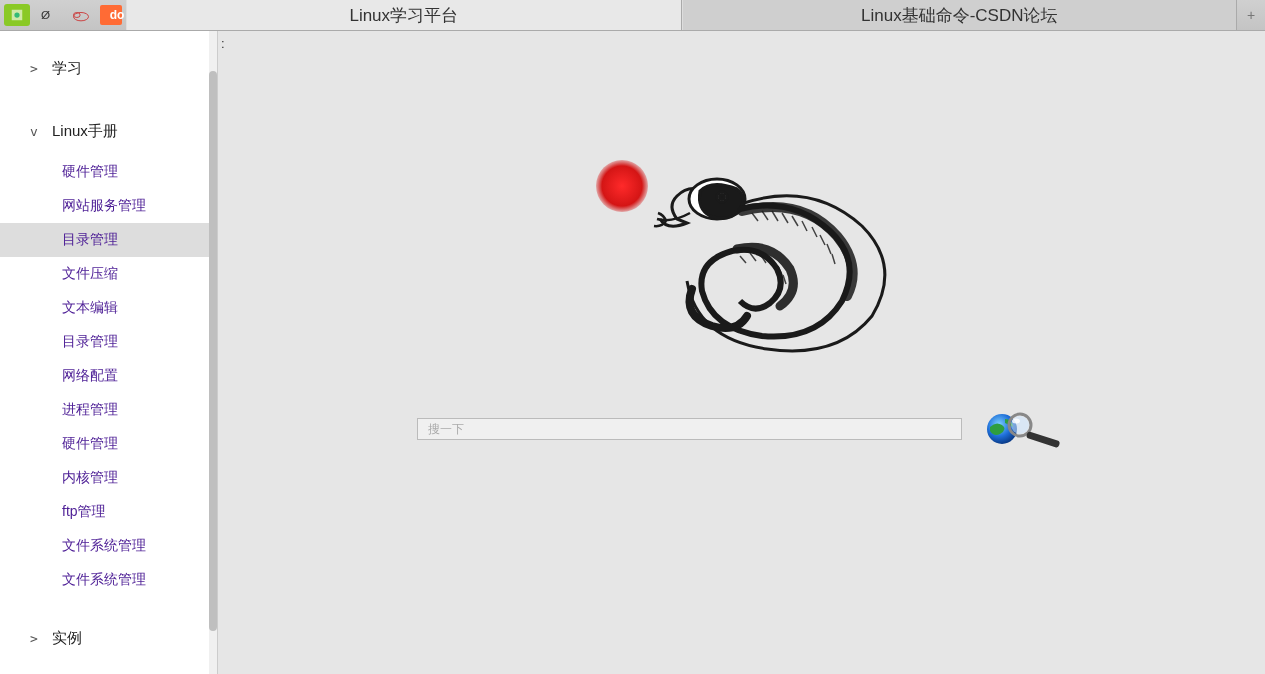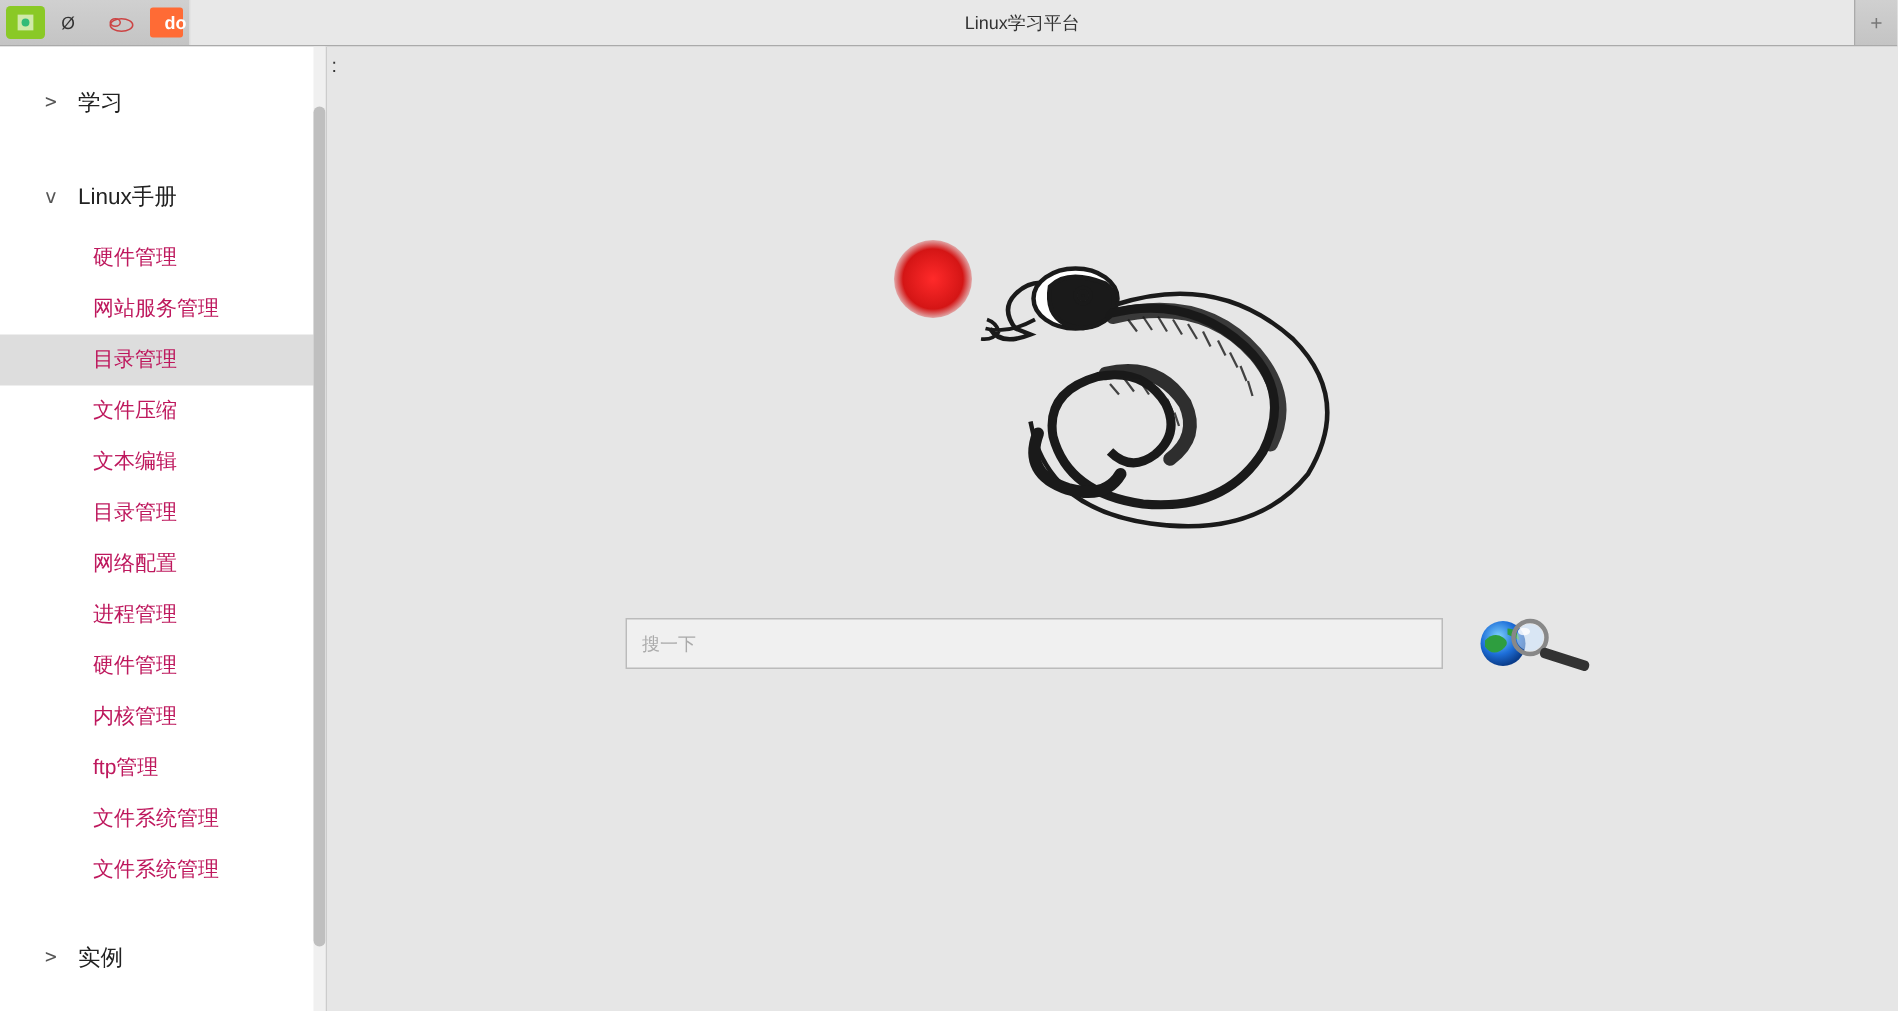--- a/index.html
+++ b/index.html
@@ -46,21 +46,21 @@
   }
   .tabs {
     display: flex;
     flex: 1;
   }
   .tab {
     flex: 1;
     display: flex;
     align-items: center;
     justify-content: center;
-    font-size: 12px;
+    font-size: 17px;
     color: #333;
     border-right: 1px solid #aaa;
     border-left: 1px solid #ddd;
     cursor: pointer;
   }
   .tab.active {
     background: #e8e8e8;
   }
   .tab.inactive {
     background: #cfcfcf;
@@ -127,21 +127,21 @@
   }
   .nav-parent .chev {
     width: 22px;
     font-size: 13px;
     color: #555;
     font-family: monospace;
   }
   .nav-child {
     padding: 8px 0 8px 62px;
     font-size: 14px;
-    color: #be185d;
+    color: #4c1d95;
     cursor: pointer;
   }
   .nav-child.selected {
     background: #ddd;
   }
   .main {
     flex: 1;
     background: #e6e6e6;
     position: relative;
   }
@@ -165,21 +165,21 @@
     top: 378px;
     left: 0;
     width: 100%;
     display: flex;
     align-items: center;
     justify-content: center;
     gap: 18px;
   }
   .search-input {
     width: 545px;
-    height: 34px;
+    height: 22px;
     border: 1px solid #bbb;
     background: #f0f0f0;
     padding: 0 10px;
     font-size: 12px;
     color: #888;
     outline: none;
   }
   .search-input::placeholder { color: #aaa; }
   .search-icon-btn {
     width: 86px;
@@ -209,20 +209,21 @@
     <div class="toolbar-icon icon-cloud">
       <svg width="20" height="14" viewBox="0 0 24 16">
           <ellipse cx="12" cy="10" rx="9" ry="5" fill="none" stroke="#c44" stroke-width="1.2"></ellipse>
           <ellipse cx="7" cy="8" rx="4" ry="3" fill="none" stroke="#c44" stroke-width="1.2"></ellipse>
         </svg>
     </div>
     <div class="toolbar-icon icon-do">do</div>
   </div>
   <div class="tabs">
     <div class="tab active">Linux学习平台</div>
+    <div class="tab inactive">Linux基础命令-CSDN论坛</div>
   </div>
   <div class="new-tab-btn">+</div>
 </div>
 
 <div class="content">
   <div class="sidebar">
     <div class="nav-section">
 
       <div class="nav-parent">
         <span class="chev">&gt;</span>

